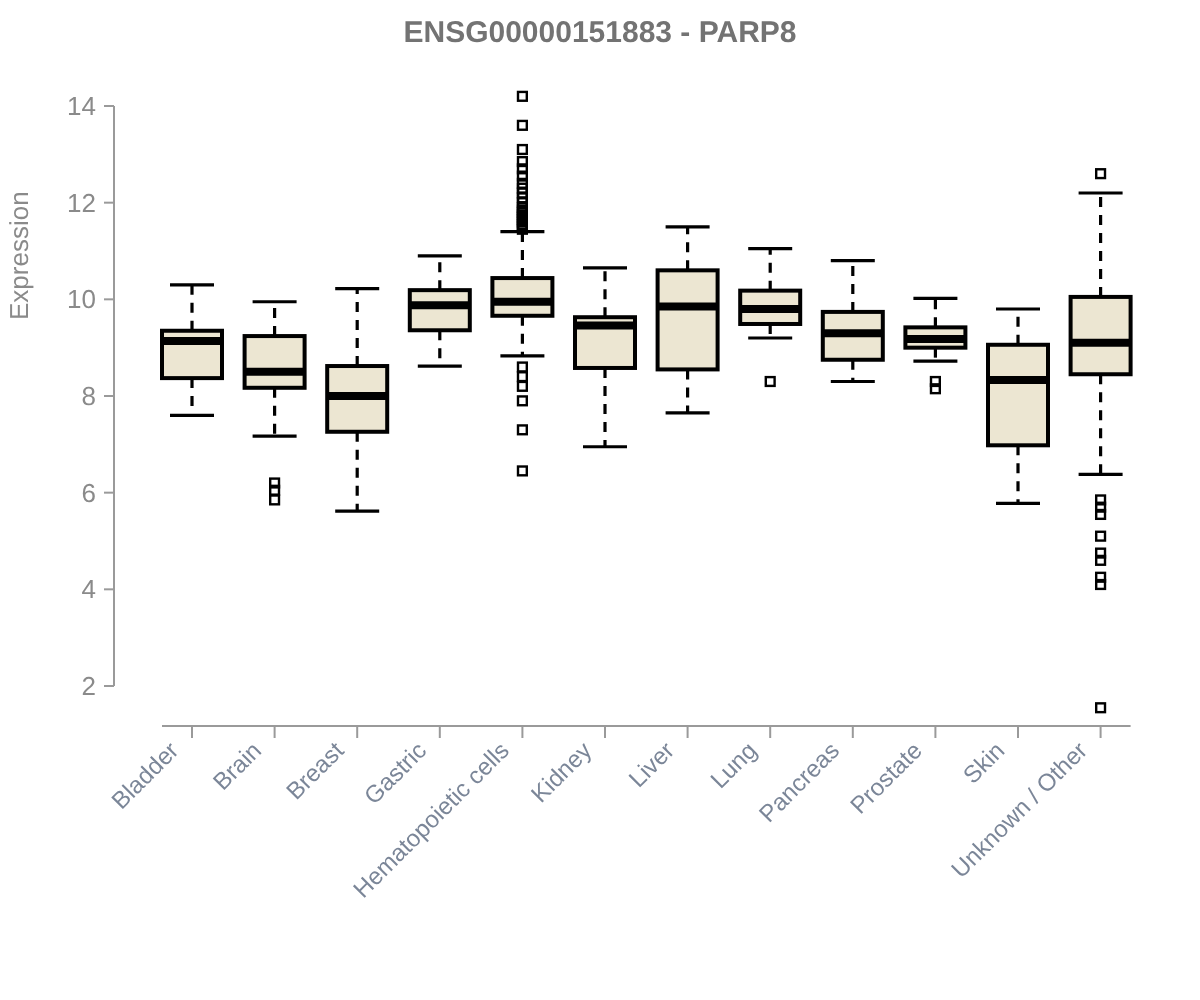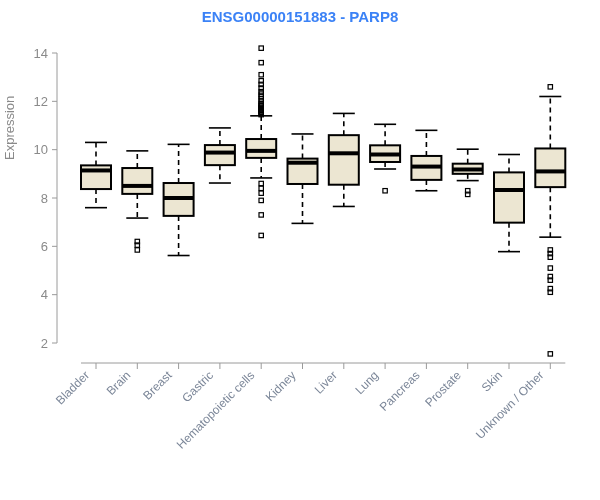--- a/index.html
+++ b/index.html
@@ -16,21 +16,21 @@
     overflow: hidden;
   }
   #chart-title {
     position: absolute;
     top: 8px;
     left: 0;
     width: 600px;
     text-align: center;
     font-size: 15px;
     font-weight: bold;
-    color: #3b82f6;
+    color: #737373;
     letter-spacing: 0px;
   }
   #y-axis-label {
     position: absolute;
     left: 2px;
     top: 160px;
     transform: rotate(-90deg);
     transform-origin: left top;
     font-size: 13px;
     color: #8a8a8a;

